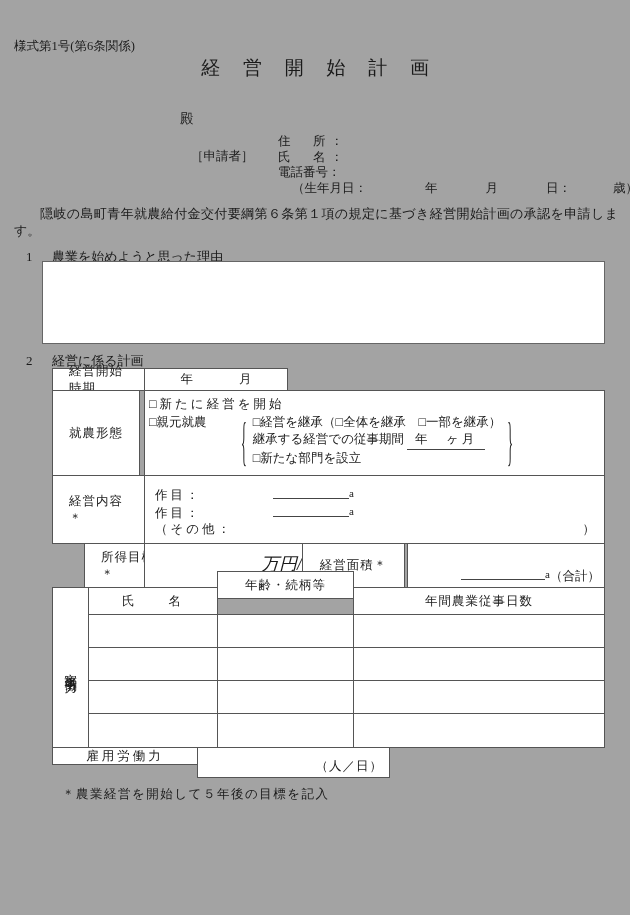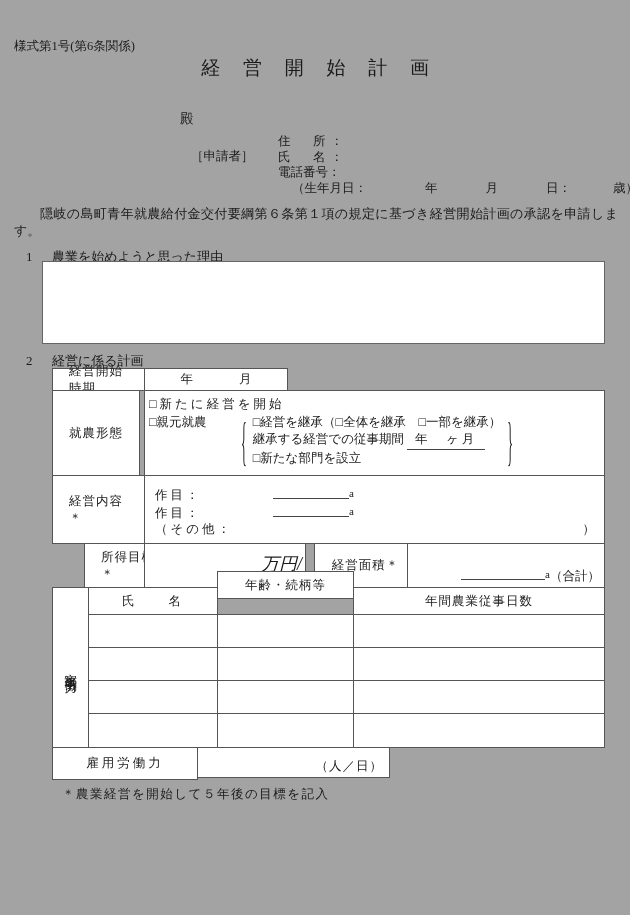--- a/index.html
+++ b/index.html
@@ -184,21 +184,21 @@
   }
   .unit-a { font-size: 11px; vertical-align: 2px; }
   .other-line { position: relative; }
   .close-paren { position: absolute; right: 8px; top: 0; }
 
   
   .r-inc-label  { left: 0;   top: 175px; width: 93px;  height: 45px; margin-left: 32px; }
   .r-inc-value  { left: 92px; top: 175px; width: 162px; height: 45px;
                   align-items: flex-end; justify-content: flex-end;
                   padding: 0 3px 2px 0; }
-  .r-area-label { left: 262px; top: 175px; width: 103px; height: 45px; }
+  .r-area-label { left: 250px; top: 175px; width: 103px; height: 45px; }
   .r-area-value { left: 355px; top: 175px; width: 198px; height: 45px;
                   align-items: flex-end; justify-content: flex-end;
                   padding: 0 4px 2px 0; }
   .unit-yen { text-align: right; line-height: 13.5px; font-size: 18px; font-style: italic; }
   .ul-area {
     display: inline-block;
     border-bottom: 1px solid #444;
     width: 84px;
     height: 12px;
   }
@@ -214,21 +214,21 @@
     line-height: 1;
   }
   .fam-h-name  { left: 36px;  top: 219px; width: 130px; height: 28px; }
   .fam-h-age   { left: 165px; top: 203px; width: 137px; height: 28px; }
   .fam-h-days  { left: 301px; top: 219px; width: 252px; height: 28px; }
   .fam-c-name  { left: 36px;  top: 246px; width: 130px; }
   .fam-c-age   { left: 165px; top: 246px; width: 137px; }
   .fam-c-days  { left: 301px; top: 246px; width: 252px; }
 
   
-  .r-emp-label { left: 0;   top: 379px; width: 146px; height: 33px; }
+  .r-emp-label { left: 0;   top: 379px; width: 146px; height: 18px; }
   .r-emp-value { left: 145px; top: 379px; width: 193px; height: 31px;
                  align-items: flex-end; justify-content: flex-end;
                  padding: 0 6px 2px 0; }
 
   
   .footnote {
     position: absolute;
     left: 62px;
     top: 786px;
     font-size: 12.5px;

